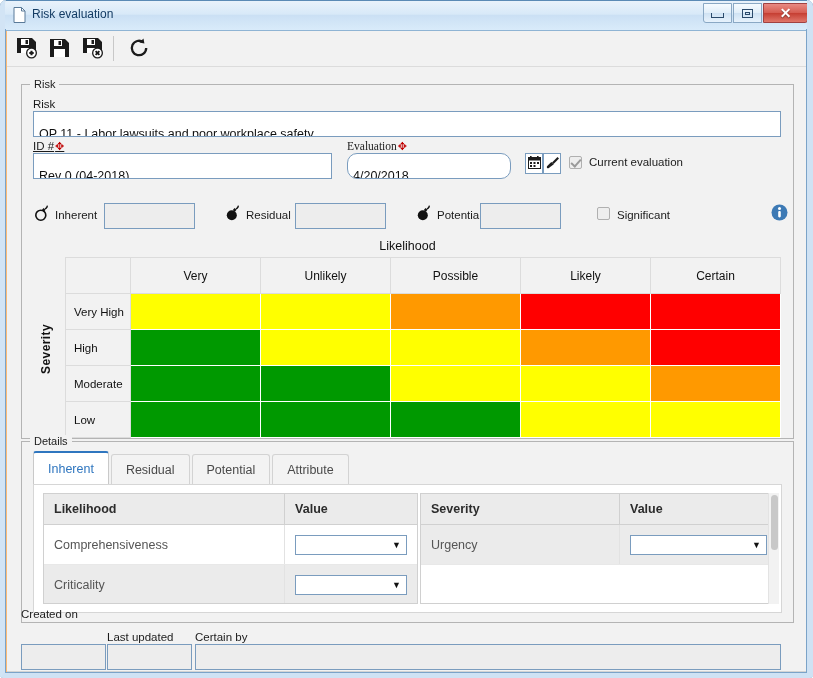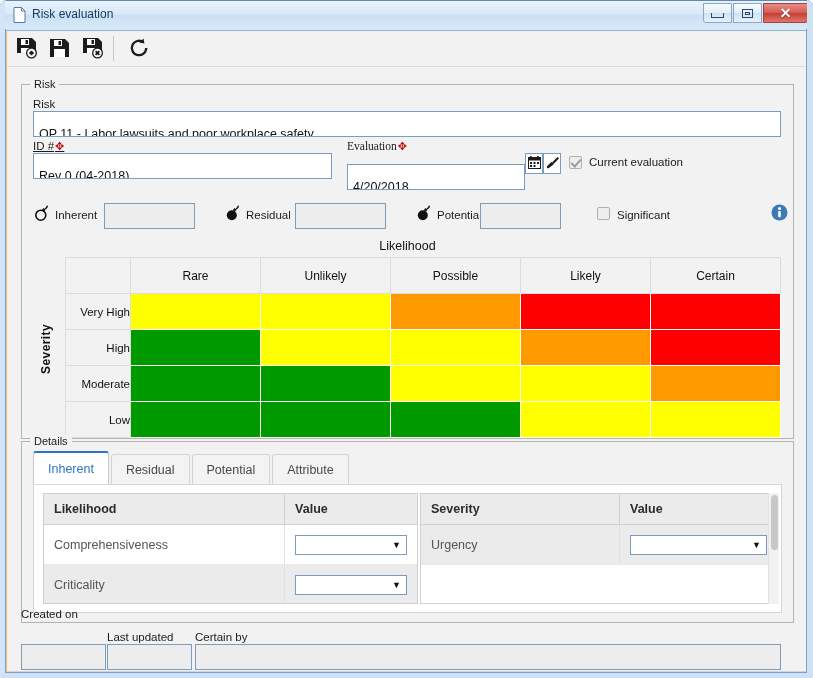--- a/index.html
+++ b/index.html
@@ -214,21 +214,21 @@
     padding: 0;
     text-align: center;
     vertical-align: middle;
     font-size: 12px;
     color: #111;
   }
   .matrix td.corner { background: #f2f2f2; width: 64px; }
   .matrix td.colhead { background: #f2f2f2; }
   .matrix td.rowhead {
     background: #f2f2f2;
-    text-align: right;
+    text-align: left;
     padding-left: 8px;
     font-size: 11.5px;
     white-space: nowrap;
   }
   .matrix td.cell { border-color: #ffffff; }
 
   
   .tabstrip {
     position: absolute;
     display: flex;
@@ -421,21 +421,21 @@
     <div class="tbox" style="left:26px; top:45px; width:748px; height:21px;">OP 11 - Labor lawsuits and poor workplace safety</div>
 
     <span class="lbl" style="left:26px; top:74px;text-decoration:underline;">
       <span>ID #</span><span class="req">✥</span>
     </span>
     <div class="tbox" style="left:26px; top:87px; width:299px; height:21px;">Rev 0 (04-2018)</div>
 
     <span class="lbl" style="left:340px; top:74px;font-family:Liberation Serif, serif;">
       <span>Evaluation</span><span class="req">✥</span>
     </span>
-    <div class="tbox" style="left:340px; top:98px; width:178px; height:21px;">4/20/2018</div>
+    <div class="tbox" style="left:340px; top:87px; width:164px; height:21px;border-radius:10px;">4/20/2018</div>
     <div class="iconbtn" style="left:518px; top:87px; width:18px; height:21px;">
       <span>
         <svg width="13" height="13" viewBox="0 0 13 13">
           <rect x="0.5" y="1.5" width="12" height="11" fill="#ffffff" stroke="#1c1c1c"></rect>
           <rect x="0.5" y="1.5" width="12" height="3" fill="#1c1c1c"></rect>
           <rect x="2" y="0" width="1.6" height="2.5" fill="#1c1c1c"></rect>
           <rect x="9" y="0" width="1.6" height="2.5" fill="#1c1c1c"></rect>
           <g fill="#1c1c1c">
             <rect x="2" y="6" width="2" height="2"></rect>
               <rect x="5.5" y="6" width="2" height="2"></rect>
@@ -498,21 +498,21 @@
       </svg>
     </span>
 
     <span class="matrix-title" style="left:0; top:173px; width:801px; text-align:center;">Likelihood</span>
     <span class="sev-label" style="left:32px; top:258px;">Severity</span>
 
     <table class="matrix" style="left:58px; top:191px; width:716px;">
       <tbody id="matrix-body">
           <tr>
             <td class="corner"></td>
-            <td class="colhead">Rare</td>
+            <td class="colhead">Very</td>
             <td class="colhead">Unlikely</td>
             <td class="colhead">Possible</td>
             <td class="colhead">Likely</td>
             <td class="colhead">Certain</td>
           </tr>
           <tr>
             <td class="rowhead">Very High</td>
             <td class="cell" style="background: rgb(255, 255, 0);"></td>
             <td class="cell" style="background: rgb(255, 255, 0);"></td>
             <td class="cell" style="background: rgb(255, 153, 0);"></td>

